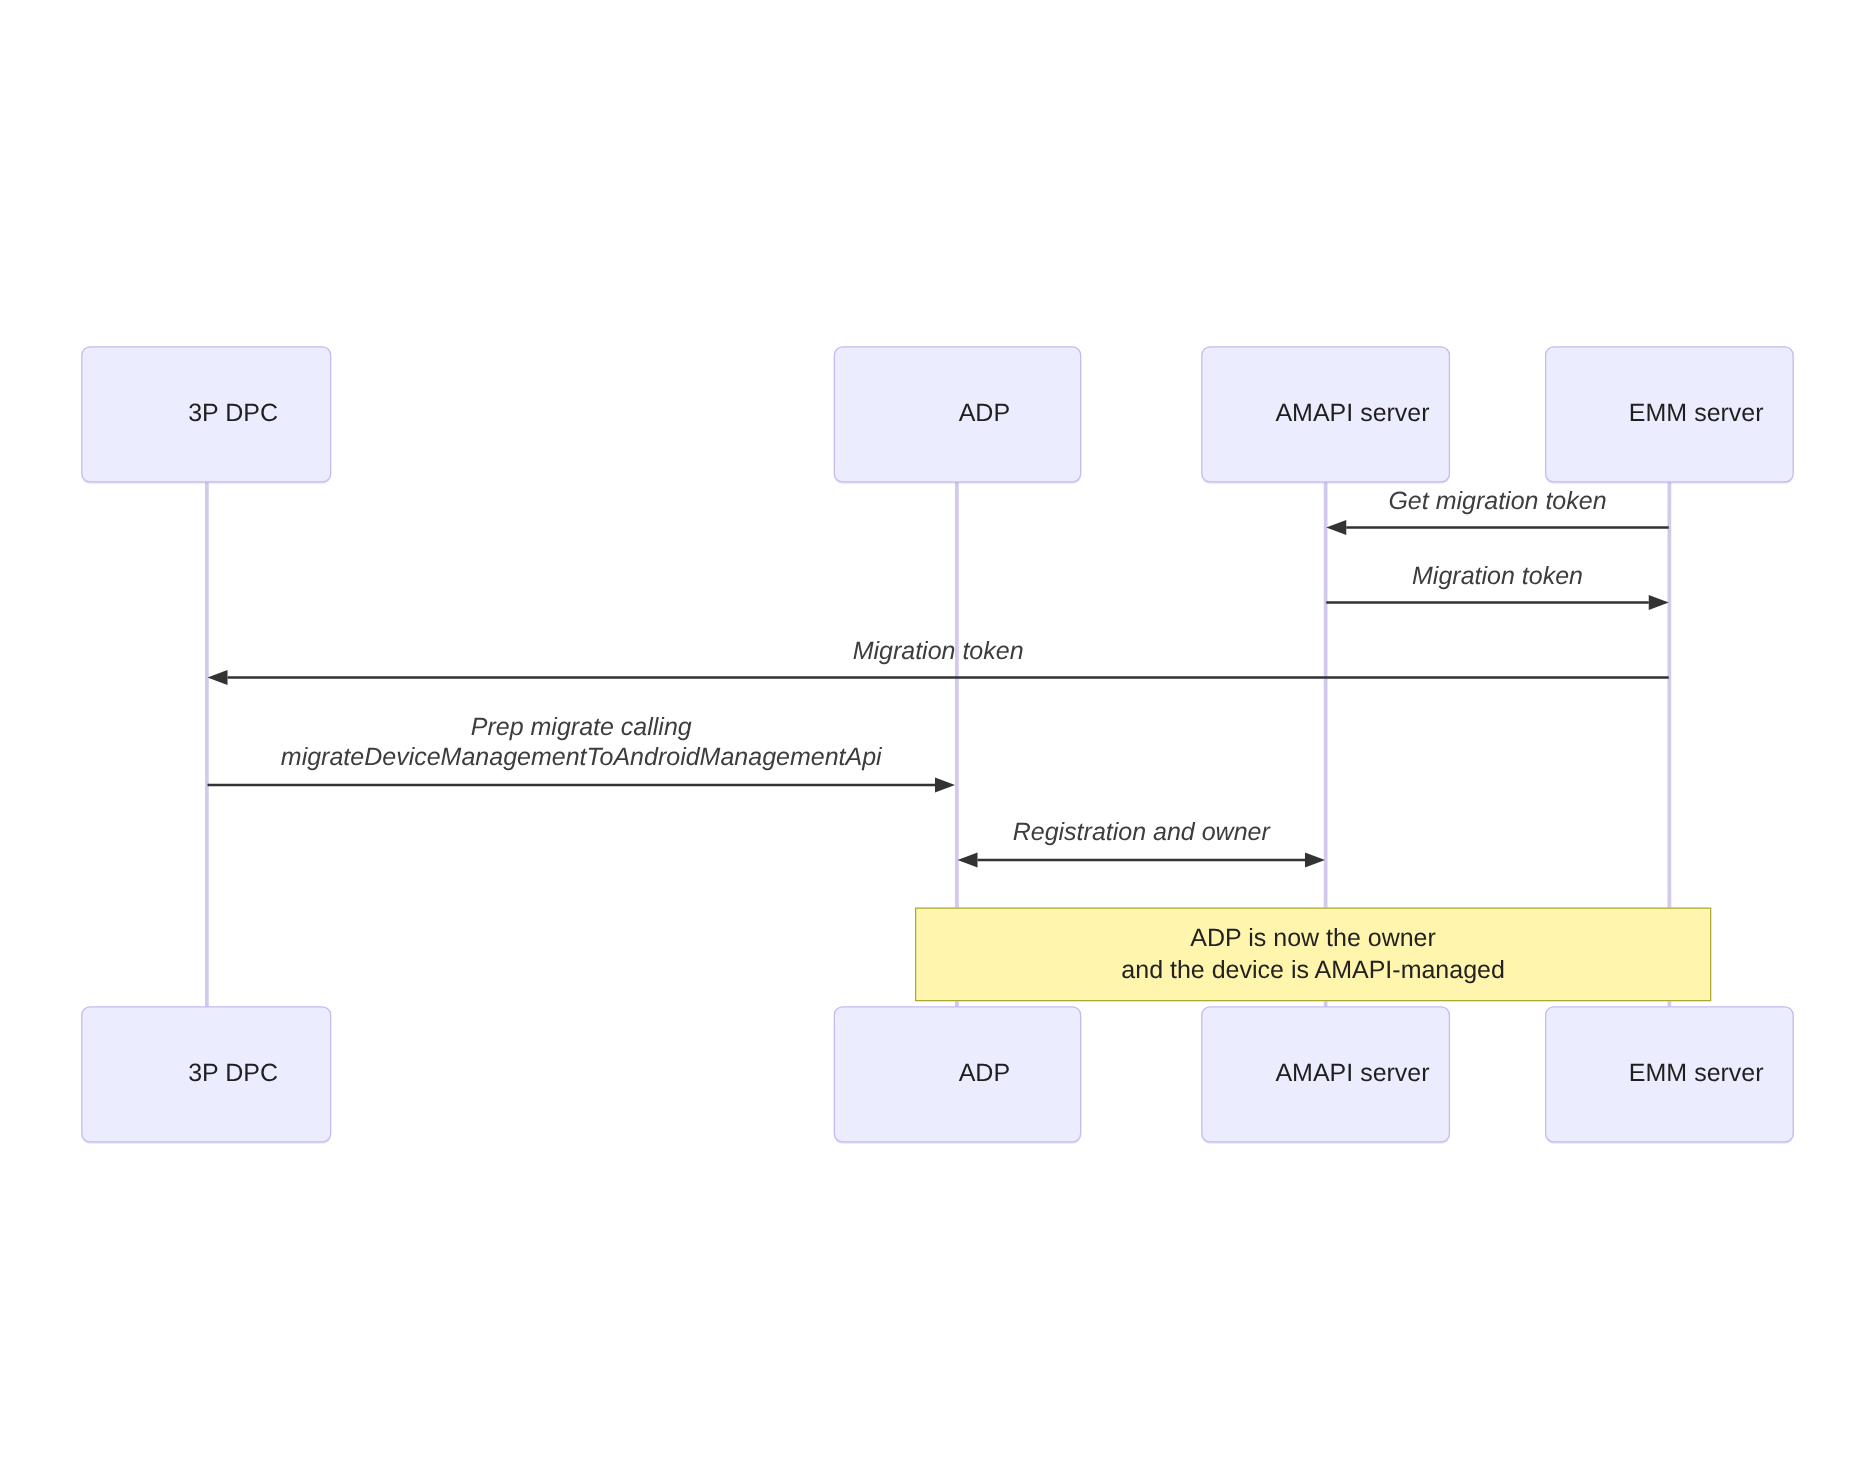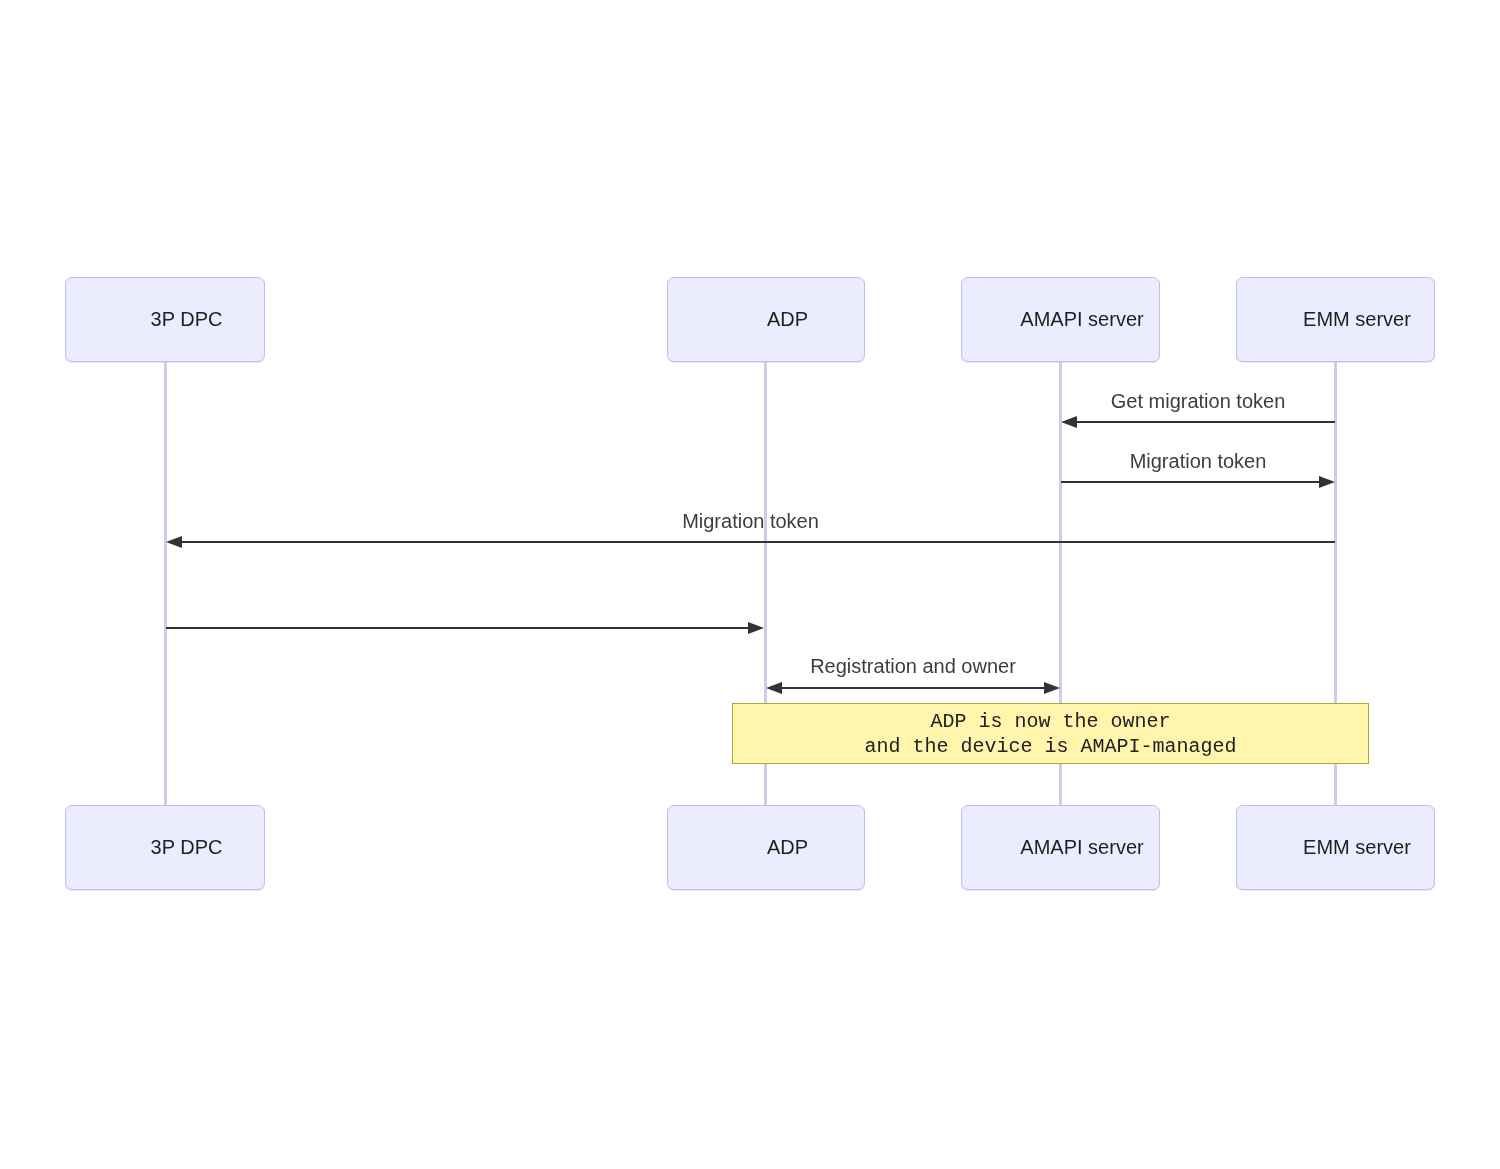--- a/index.html
+++ b/index.html
@@ -12,41 +12,42 @@
     overflow: hidden;
   }
   .lifeline {
     position: absolute;
     width: 3px;
     background: #d3c9ec;
     z-index: 1;
   }
   .actor {
     position: absolute;
-    height: 85px;
+    height: 109px;
     background: #ececff;
     border: 1px solid #c4bbee;
     border-radius: 7px;
     box-sizing: border-box;
     display: flex;
     align-items: center;
     justify-content: center;
     font-size: 20px;
     color: #1f1f1f;
     z-index: 3;
     box-shadow: 0 1px 0 rgba(160,150,220,0.25);
     padding-left: 43px;
   }
   .msg-label {
     position: absolute;
     text-align: center;
     font-size: 20px;
     color: #3d3d3d;
     z-index: 4;
     line-height: 23px;
+    font-style: italic;
   }
   .multiline { white-space: pre-line; line-height: 24px; }
   .arrow {
     position: absolute;
     height: 12px;
     display: flex;
     align-items: center;
     z-index: 4;
   }
   .shaft { flex: 1; height: 2px; background: #333333; }
@@ -107,33 +108,35 @@
     <span class="shaft"></span>
     <span class="tri tri-right"></span>
   </div>
 
   <div class="msg-label" style="left:166px; top:510px; width:1169px;">Migration token</div>
   <div class="arrow" style="left:166px; top:536px; width:1169px;">
     <span class="tri tri-left"></span>
     <span class="shaft"></span>
   </div>
 
+  <div class="msg-label multiline" style="left:166px; top:570px; width:598px;">Prep migrate calling
+migrateDeviceManagementToAndroidManagementApi</div>
   <div class="arrow" style="left:166px; top:622px; width:598px;">
     <span class="shaft"></span>
     <span class="tri tri-right"></span>
   </div>
 
   <div class="msg-label" style="left:766px; top:655px; width:294px;">Registration and owner</div>
   <div class="arrow" style="left:766px; top:682px; width:294px;">
     <span class="tri tri-left"></span>
     <span class="shaft"></span>
     <span class="tri tri-right"></span>
   </div>
 
-  <div class="note" style="left:732px; top:703px; width:637px; height:61px;font-family:Liberation Mono, monospace;">ADP is now the owner
+  <div class="note" style="left:732px; top:726px; width:637px; height:75px;">ADP is now the owner
 and the device is AMAPI-managed</div>
 
   <div class="actor" style="left:65px; top:805px; width:200px;">
     <span>3P DPC</span>
   </div>
   <div class="actor" style="left:667px; top:805px; width:198px;">
     <span>ADP</span>
   </div>
   <div class="actor" style="left:961px; top:805px; width:199px;">
     <span>AMAPI server</span>

